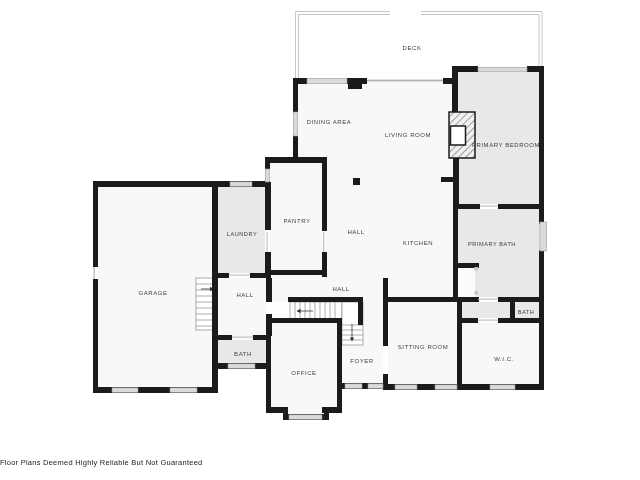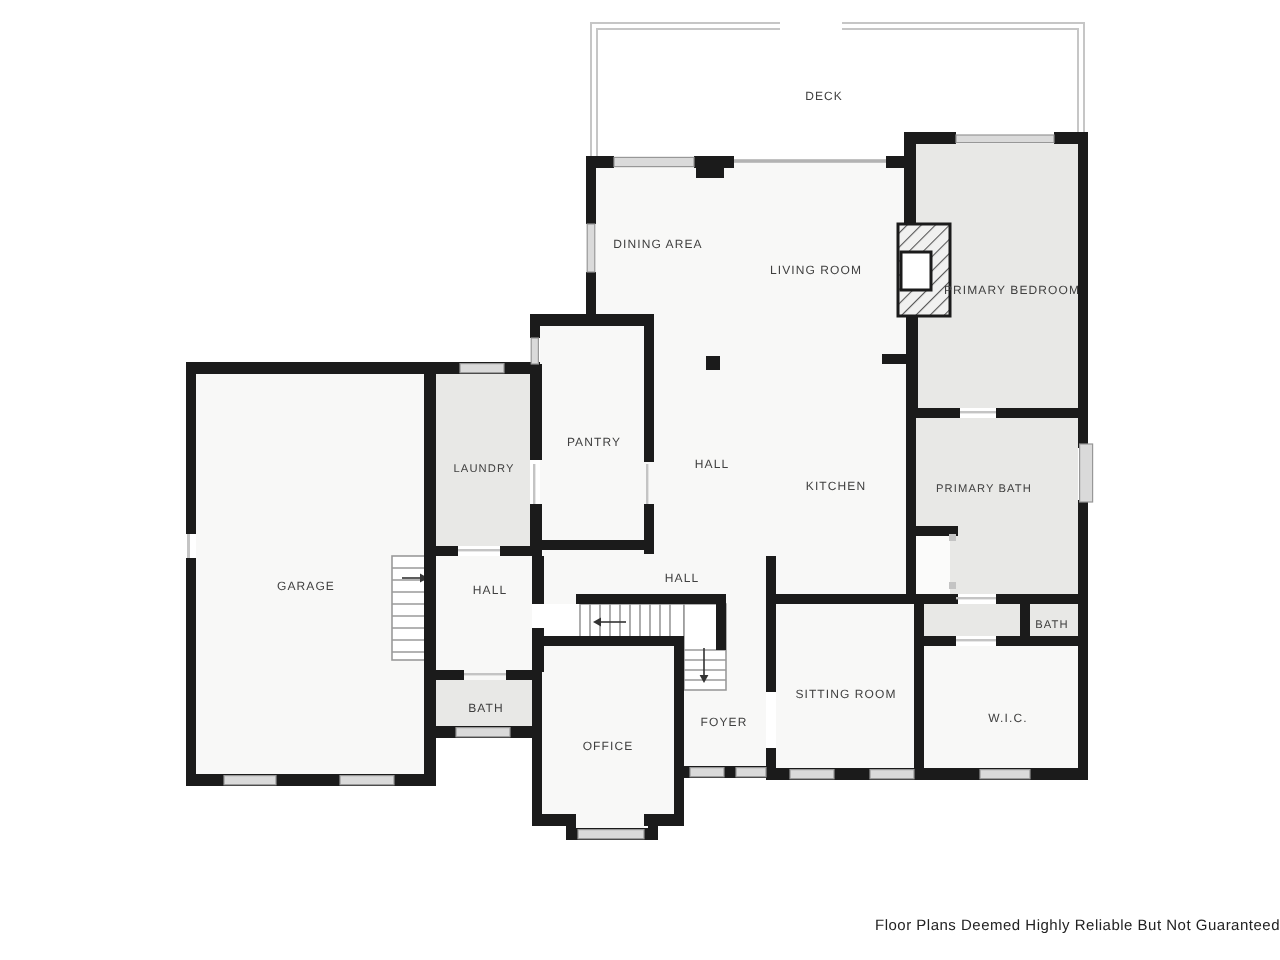--- a/index.html
+++ b/index.html
@@ -1,18 +1,18 @@
 <!DOCTYPE html>
 <html><head>
 <meta charset="utf-8">
 <style>
   html,body{margin:0;padding:0;}
   body{background:#ffffff;font-family:"Liberation Sans",sans-serif;}
   .canvas{position:relative;width:640px;height:480px;background:#ffffff;overflow:hidden;}
-  .footer{position:absolute;left:0;right:0;top:458px;text-align:right;
+  .footer{position:absolute;left:0;right:0;top:458px;text-align:left;
           font-size:7.5px;letter-spacing:.25px;color:#222222;}
   svg text{font-family:"Liberation Sans",sans-serif;font-size:6px;letter-spacing:.55px;}
   svg .small{font-size:5.6px;}
 </style>
 </head>
 <body>
 
 <div class="canvas">
 <svg width="640" height="480" viewBox="0 0 640 480">
   <defs>

